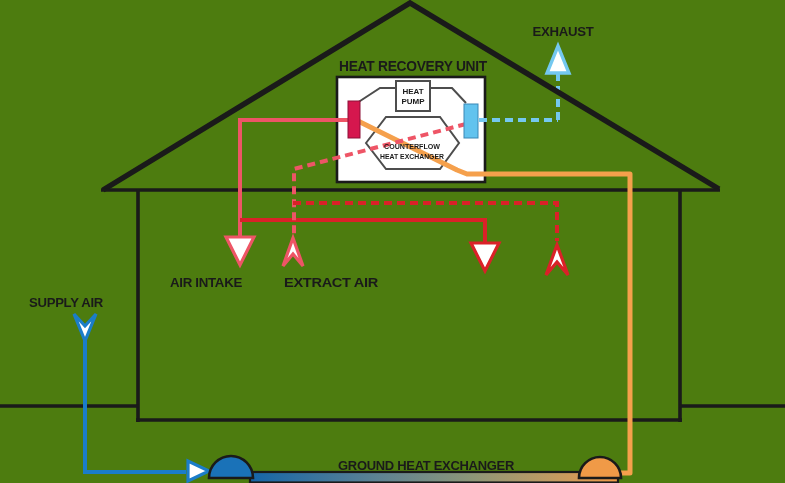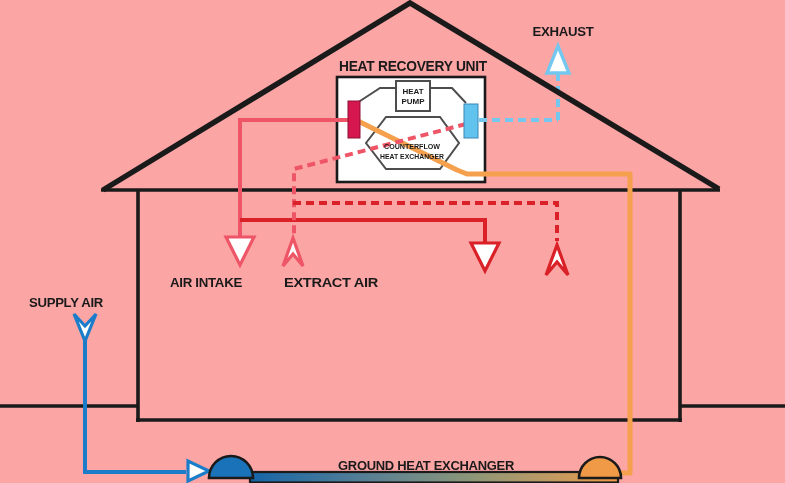--- a/index.html
+++ b/index.html
@@ -1,16 +1,16 @@
 <!DOCTYPE html>
 <html style="--outline_black: #1a1a1a; --supply_blue: #1b7dc9; --exhaust_light_blue: #74c8f0; --intake_pink: #ee5566; --extract_red: #da2128; --ground_loop_orange: #f5a04c; --hot_coil_crimson: #d5174e; --cold_coil_blue: #62c3ee; --dome_blue: #1a72b8; --dome_orange: #f09a47;"><head>
 <meta charset="utf-8">
 <style>
   html,body{margin:0;padding:0;background:#ffffff;}
-  #stage{position:relative;width:785px;height:483px;background:#fca5a5;overflow:hidden;
+  #stage{position:relative;width:785px;height:483px;background:#4d7c0f;overflow:hidden;
          font-family:"Liberation Sans", sans-serif;}
   svg{display:block;}
   
   .house{stroke:var(--outline_black);fill:none;}
   .roof{stroke-width:5.5;stroke-linejoin:miter;}
   .wall{stroke-width:3.6;}
   .thin-outline{stroke:#4d4d4d;stroke-width:2;fill:none;}
   .hru-box{fill:#ffffff;stroke:var(--outline_black);stroke-width:2.6;}
   .white-box{fill:#ffffff;stroke:#4d4d4d;stroke-width:2;}
   .dash{stroke-dasharray:8 5;fill:none;}

